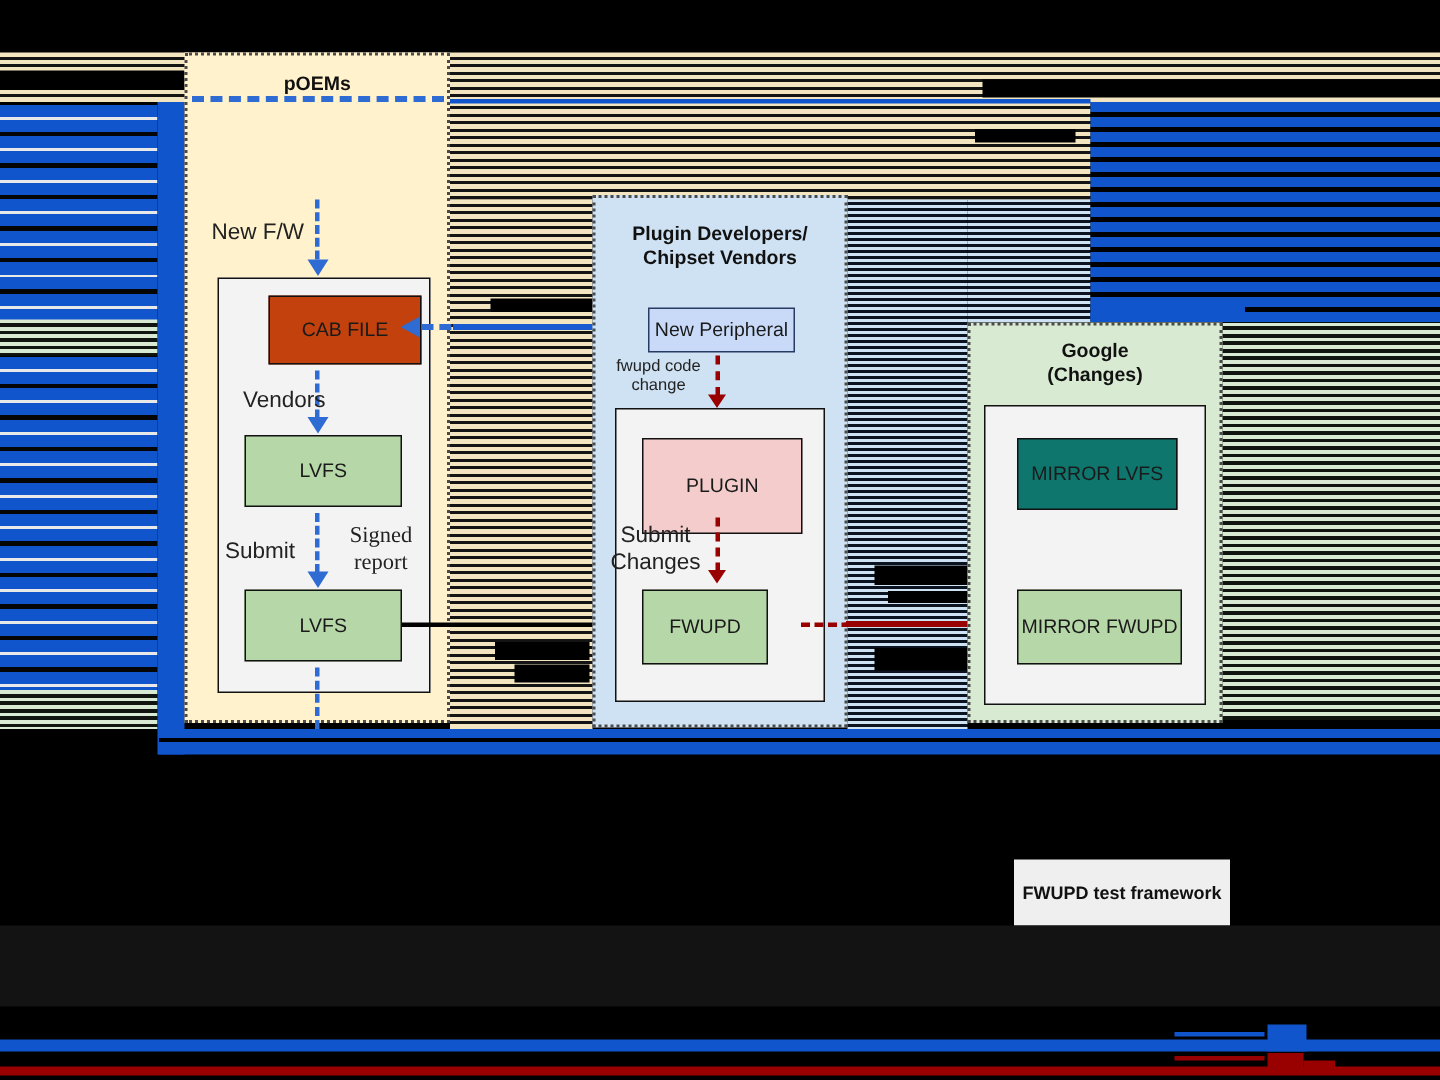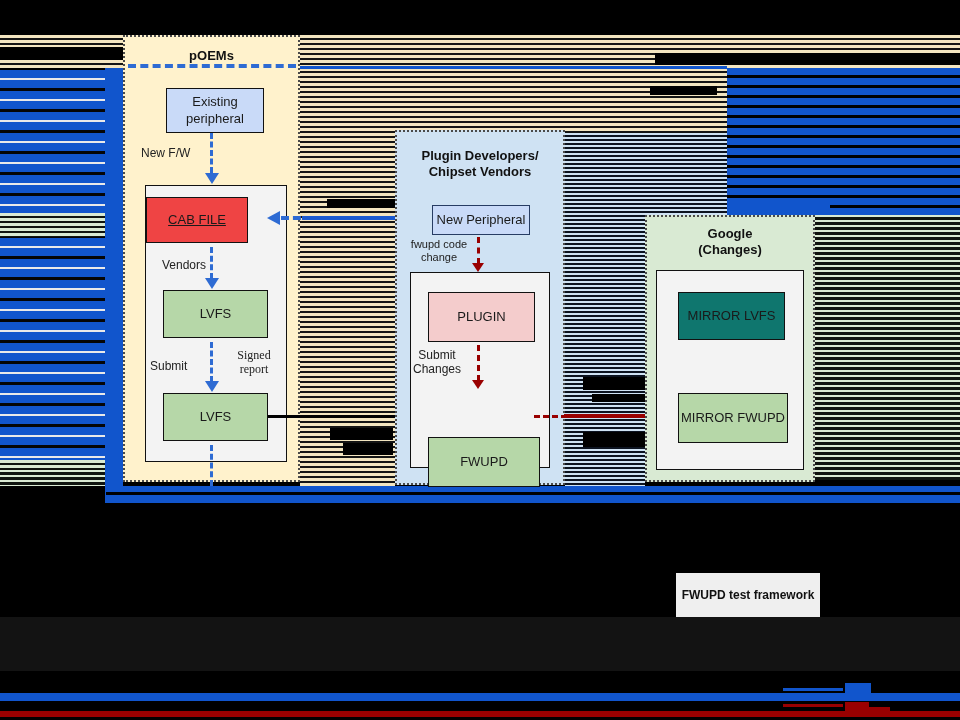--- a/index.html
+++ b/index.html
@@ -15,21 +15,21 @@
   .blk{background:#000;}
   .blue-solid{background:#1155cc;}
   .red-solid{background:#990000;}
   
   .panel{position:absolute;border:2px dotted #4a4a4a;box-sizing:border-box;}
   .ptitle{position:absolute;font-weight:bold;font-size:13px;color:#111;text-align:center;line-height:1.25;}
   .inner{position:absolute;background:#f3f3f3;border:1.5px solid #111;box-sizing:border-box;}
   .node{position:absolute;border:1.5px solid #111;box-sizing:border-box;display:flex;
         align-items:center;justify-content:center;text-align:center;
         font-size:13px;color:#1a1a1a;line-height:1.3;}
-  .lbl{position:absolute;font-size:12px;color:#222;line-height:1.2;}
+  .lbl{position:absolute;font-size:15px;color:#222;line-height:1.2;}
   .vdash-blue{position:absolute;width:0;border-left:3px dashed #2e6bd3;}
   .vdash-red{position:absolute;width:0;border-left:3px dashed #990000;}
   .hdash-blue{position:absolute;height:0;border-top:4px dashed #2e6bd3;}
   .hdash-red{position:absolute;height:0;border-top:3px dashed #990000;}
   .tri{position:absolute;width:0;height:0;}
   .tri.down-blue{border-left:7px solid transparent;border-right:7px solid transparent;border-top:11px solid #2e6bd3;}
   .tri.down-red{border-left:6px solid transparent;border-right:6px solid transparent;border-top:9px solid #990000;}
   .tri.left-blue{border-top:7px solid transparent;border-bottom:7px solid transparent;border-right:13px solid #2e6bd3;}
   .tri.right-black{border-top:8px solid transparent;border-bottom:8px solid transparent;border-left:14px solid #000;}
   .tri.right-red{border-top:7px solid transparent;border-bottom:7px solid transparent;border-left:12px solid #990000;}
@@ -63,28 +63,27 @@
   <div class="abs blk" style="left:592px;top:394px;width:53px;height:8px;"></div>
   <div class="abs blk" style="left:583px;top:432px;width:62px;height:15px;"></div>
   <div class="abs blk" style="left:330px;top:428px;width:63px;height:12px;"></div>
   <div class="abs blk" style="left:343px;top:443px;width:50px;height:12px;"></div>
 
   <div class="panel" style="left:123px;top:35px;width:177px;height:447px;background:#fff2cc;"></div>
   <div class="ptitle" style="left:123px;top:48px;width:177px;">pOEMs</div>
   <div class="abs" style="left:128px;top:64px;width:168px;border-top:4px dashed #2e6bd3;"></div>
   <div class="abs blue-solid" style="left:300px;top:66px;width:427px;height:3px;"></div>
 
-  <div class="node" style="left:166px;top:88px;width:98px;height:45px;background:#c9daf8;">Existing peripheral</div>
 
   <div class="vdash-blue" style="left:210px;top:133px;height:40px;"></div>
   <div class="tri down-blue" style="left:205px;top:173px;"></div>
   <div class="lbl" style="left:141px;top:146px;width:66px;">New F/W</div>
 
   <div class="inner" style="left:145px;top:185px;width:142px;height:277px;"></div>
-  <div class="node" style="left:146px;top:197px;width:102px;height:46px;background:#ef4444;text-decoration:underline;">CAB FILE</div>
+  <div class="node" style="left:179px;top:197px;width:102px;height:46px;background:#c2410c;">CAB FILE</div>
 
   <div class="vdash-blue" style="left:210px;top:247px;height:32px;"></div>
   <div class="tri down-blue" style="left:205px;top:278px;"></div>
   <div class="lbl" style="left:162px;top:258px;">Vendors</div>
 
   <div class="node" style="left:163px;top:290px;width:105px;height:48px;background:#b6d7a8;">LVFS</div>
 
   <div class="vdash-blue" style="left:210px;top:342px;height:40px;"></div>
   <div class="tri down-blue" style="left:205px;top:381px;"></div>
   <div class="lbl" style="left:150px;top:359px;">Submit</div>
@@ -103,27 +102,27 @@
   <div class="panel" style="left:395px;top:130px;width:170px;height:355px;background:#cfe2f3;"></div>
   <div class="ptitle" style="left:412px;top:148px;width:136px;">Plugin Developers/ Chipset Vendors</div>
 
   <div class="node" style="left:432px;top:205px;width:98px;height:30px;background:#c9daf8;border-color:#273c63;">New Peripheral</div>
 
   <div class="vdash-red" style="left:477px;top:237px;height:27px;"></div>
   <div class="tri down-red" style="left:472px;top:263px;"></div>
   <div class="lbl" style="left:406px;top:238px;width:66px;font-size:11px;text-align:center;">fwupd code change</div>
 
   <div class="inner" style="left:410px;top:272px;width:140px;height:196px;"></div>
-  <div class="node" style="left:428px;top:292px;width:107px;height:50px;background:#f4cccc;">PLUGIN</div>
+  <div class="node" style="left:428px;top:292px;width:107px;height:64px;background:#f4cccc;">PLUGIN</div>
 
   <div class="vdash-red" style="left:477px;top:345px;height:36px;"></div>
   <div class="tri down-red" style="left:472px;top:380px;"></div>
   <div class="lbl" style="left:406px;top:348px;width:62px;text-align:center;">Submit Changes</div>
 
-  <div class="node" style="left:428px;top:393px;width:112px;height:50px;background:#b6d7a8;margin-top:44px;">FWUPD</div>
+  <div class="node" style="left:428px;top:393px;width:84px;height:50px;background:#b6d7a8;">FWUPD</div>
 
   <div class="hdash-red" style="left:534px;top:415px;width:132px;"></div>
   <div class="abs red-solid" style="left:564px;top:414px;width:82px;height:4px;"></div>
   <div class="tri right-red" style="left:664px;top:409px;"></div>
 
   <div class="panel" style="left:645px;top:215px;width:170px;height:267px;background:#d9ead3;"></div>
   <div class="ptitle" style="left:680px;top:226px;width:100px;">Google (Changes)</div>
   <div class="inner" style="left:656px;top:270px;width:148px;height:200px;"></div>
   <div class="node" style="left:678px;top:292px;width:107px;height:48px;background:#0f766e;">MIRROR LVFS</div>
   <div class="node" style="left:678px;top:393px;width:110px;height:50px;background:#b6d7a8;">MIRROR FWUPD</div>

